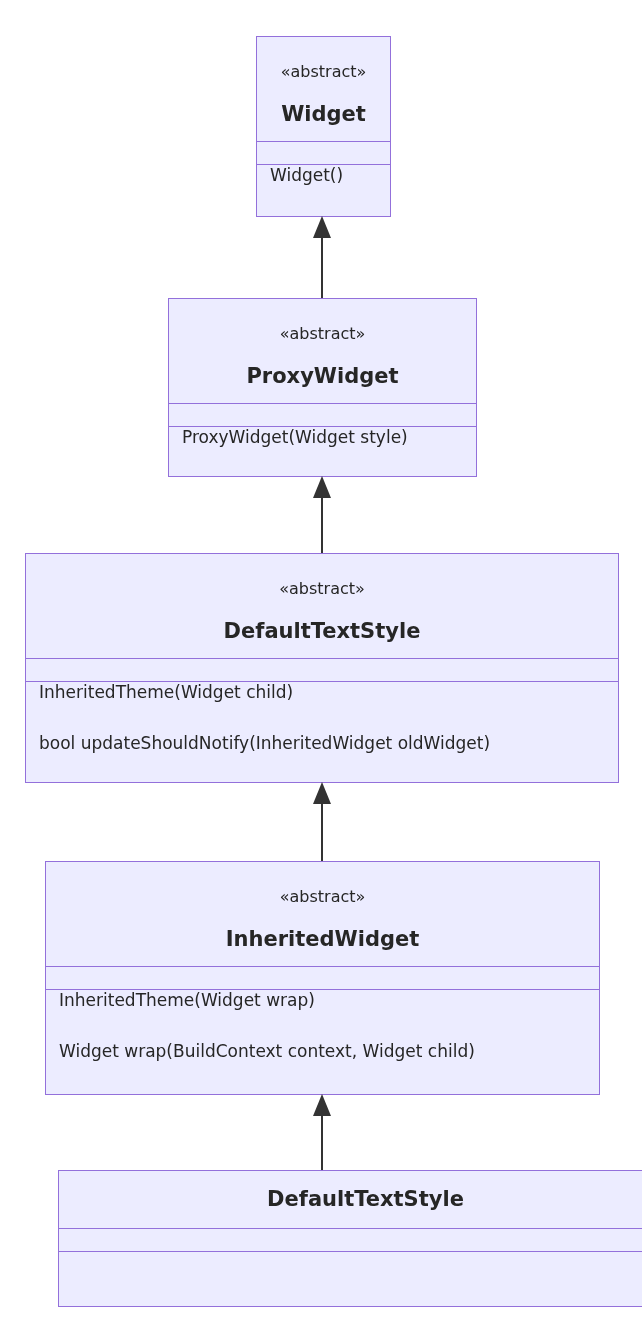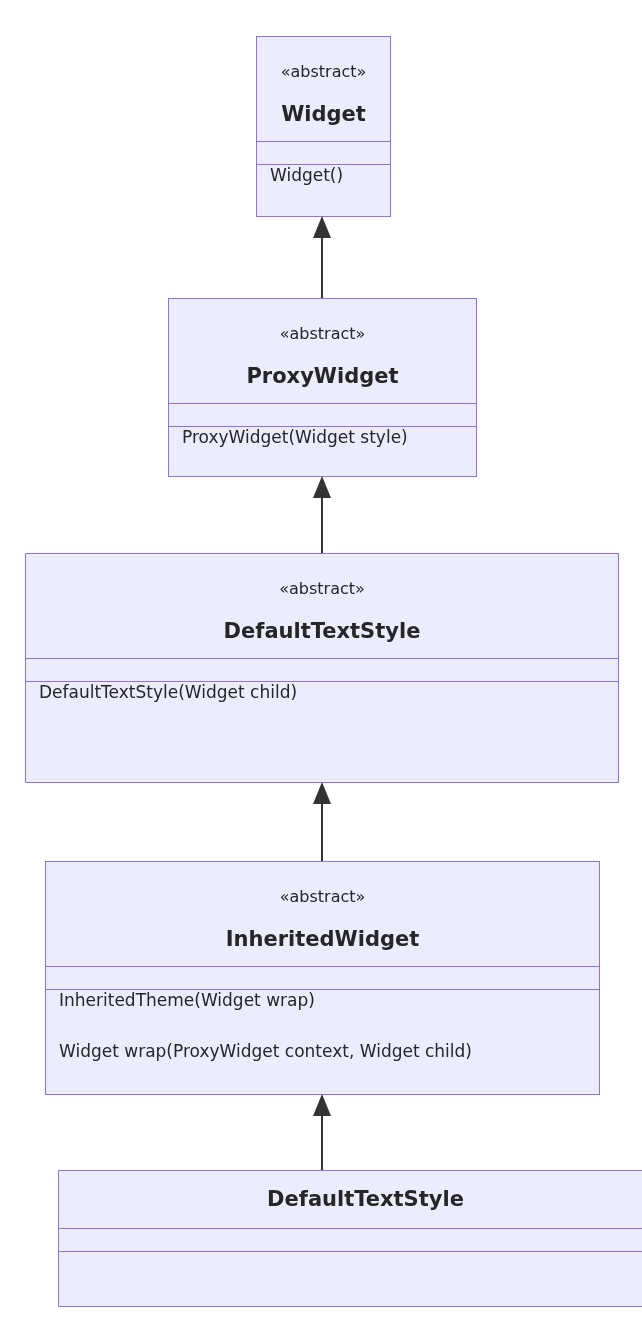--- a/index.html
+++ b/index.html
@@ -127,38 +127,39 @@
     <div class="arrow-line"></div>
   </div>
 
   <div class="cls-box box-inheritedwidget">
     <div class="cls-header hdr-two">
       <div class="cls-annotation">«abstract»</div>
       <div class="cls-name">DefaultTextStyle</div>
     </div>
     <div class="cls-attrs"></div>
     <div class="cls-methods">
-      <div class="cls-method">DefaultTextStyle(Widget child)</div>
+      <div class="cls-method">InheritedTheme(Widget child)</div>
+      <div class="cls-method">bool updateShouldNotify(InheritedWidget oldWidget)</div>
     </div>
   </div>
 
   <div class="arrow arrow-3">
     <div class="arrow-head"></div>
     <div class="arrow-line"></div>
   </div>
 
   <div class="cls-box box-inheritedtheme">
     <div class="cls-header hdr-two">
       <div class="cls-annotation">«abstract»</div>
       <div class="cls-name">InheritedWidget</div>
     </div>
     <div class="cls-attrs"></div>
     <div class="cls-methods">
       <div class="cls-method">InheritedTheme(Widget wrap)</div>
-      <div class="cls-method">Widget wrap(ProxyWidget context, Widget child)</div>
+      <div class="cls-method">Widget wrap(BuildContext context, Widget child)</div>
     </div>
   </div>
 
   <div class="arrow arrow-4">
     <div class="arrow-head"></div>
     <div class="arrow-line"></div>
   </div>
 
   <div class="cls-box box-defaulttextstyle">
     <div class="cls-header hdr-one">

